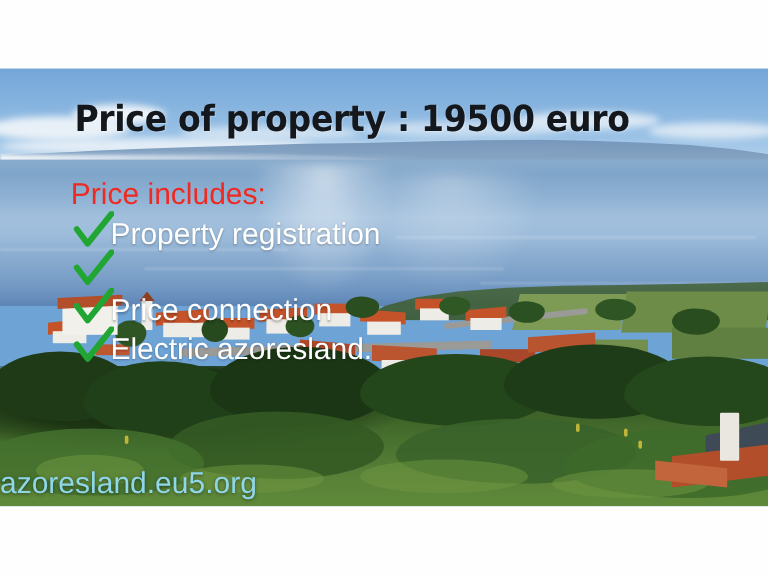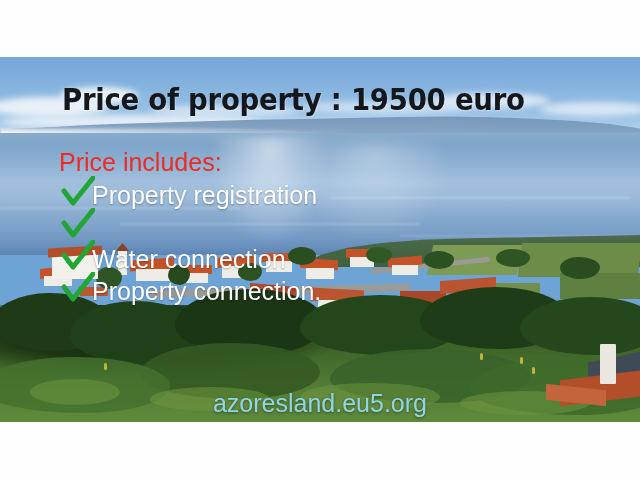--- a/index.html
+++ b/index.html
@@ -154,21 +154,21 @@
   .check svg{display:block;}
 
   .terms{
     position:absolute;left:58px;top:351px;
     font-size:23px;line-height:28px;color:#fbfbf4;
     white-space:nowrap;
     text-shadow:0 1px 3px rgba(0,0,0,.45);
   }
 
   .url{
-    position:absolute;left:0;top:388px;width:640px;text-align:center;
+    position:absolute;left:0;top:388px;width:640px;text-align:left;
     font-size:25px;line-height:30px;color:#8fd6e8;
     text-shadow:0 1px 3px rgba(0,0,0,.45);
   }
 </style>
 </head>
 <body>
 
 <div id="canvas">
 
   <div id="photo">
@@ -316,30 +316,30 @@
         </span>
       </div>
 
 
       <div class="bullet">
         <span class="check">
           <svg width="34" height="34" viewBox="0 0 34 34">
               <path d="M3 15 L12 27 L32 2" fill="none" stroke="#22a633" stroke-width="5" stroke-linecap="round" stroke-linejoin="round"></path>
             </svg>
         </span>
-        <span class="label">Water connection</span>
+        <span class="label">Price connection</span>
       </div>
 
       <div class="bullet">
         <span class="check">
           <svg width="34" height="34" viewBox="0 0 34 34">
               <path d="M3 15 L12 27 L32 2" fill="none" stroke="#22a633" stroke-width="5" stroke-linecap="round" stroke-linejoin="round"></path>
             </svg>
         </span>
-        <span class="label">Property connection.</span>
+        <span class="label">Electric azoresland.</span>
       </div>
 
     </div>
 
 
     <div class="url">azoresland.eu5.org</div>
 
   </div>
 </div>
 

